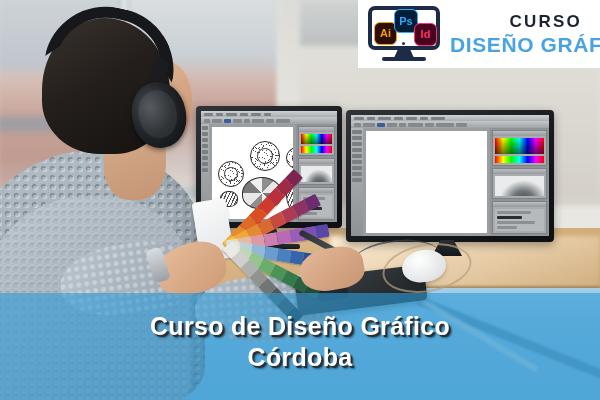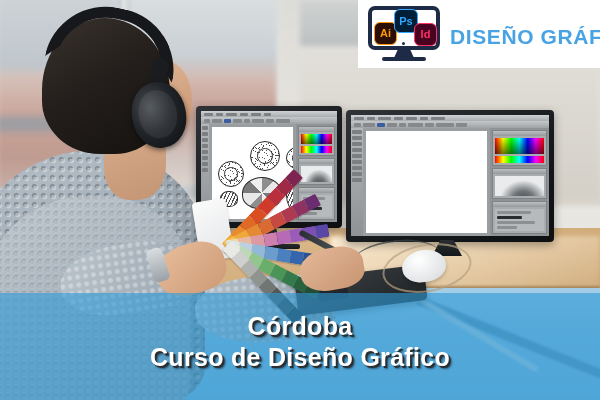--- a/index.html
+++ b/index.html
@@ -638,23 +638,24 @@
     <div class="logo-mark">
       <div class="lm-monitor"></div>
       <div class="lm-dot"></div>
       <div class="lm-neck"></div>
       <div class="lm-base"></div>
       <div class="adobe-ico" id="ico-ai">Ai</div>
       <div class="adobe-ico" id="ico-ps">Ps</div>
       <div class="adobe-ico" id="ico-id">Id</div>
     </div>
     <div class="logo-text">
+      <div class="logo-curso">CURSO</div>
       <div class="logo-dg">DISEÑO GRÁFICO</div>
     </div>
   </div>
 
   <div class="blue-overlay"></div>
   <div class="title-wrap">
+    <div class="title-line">Curso de Diseño Gráfico</div>
     <div class="title-line">Córdoba</div>
-    <div class="title-line">Curso de Diseño Gráfico</div>
   </div>
 
 </div>
 
 </body></html>

